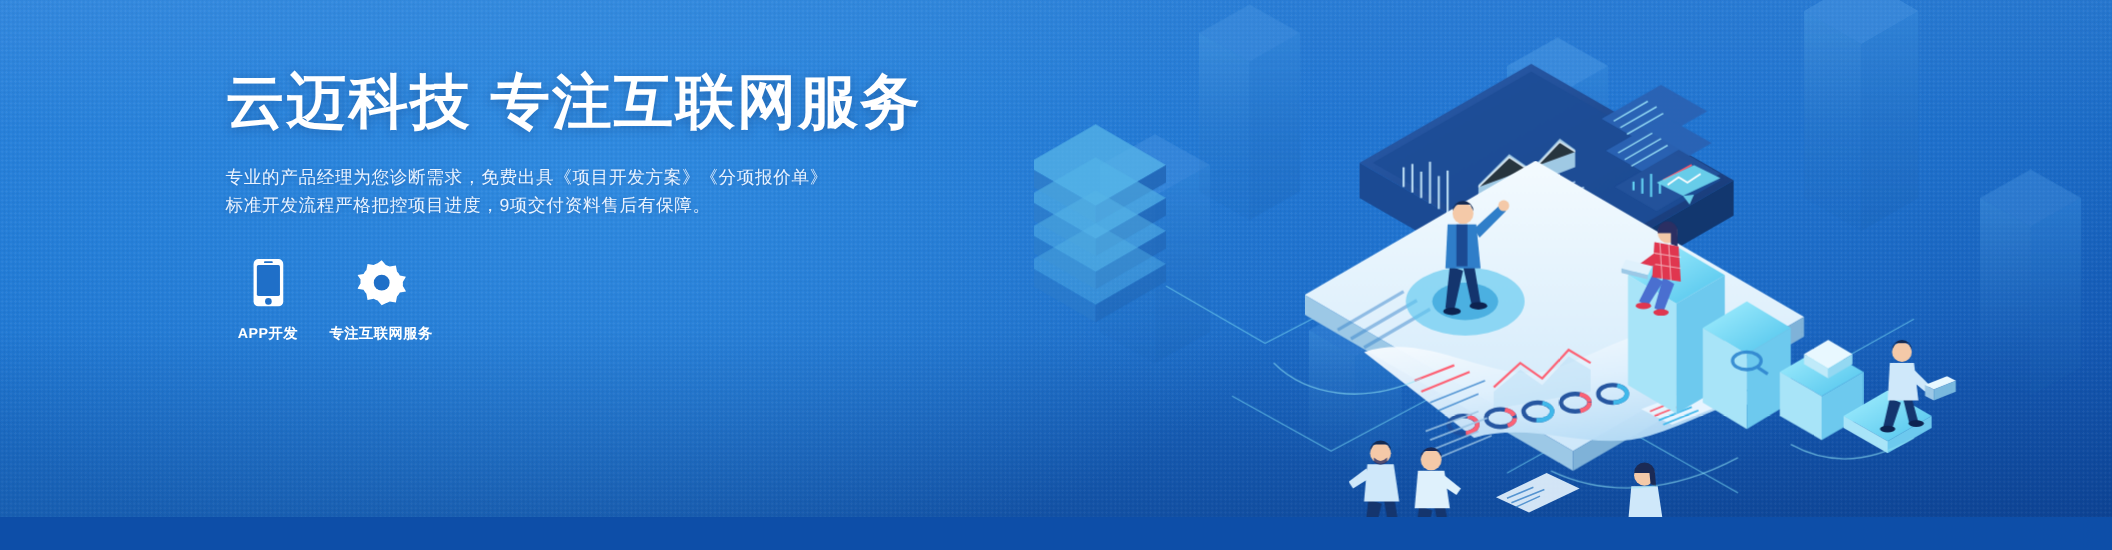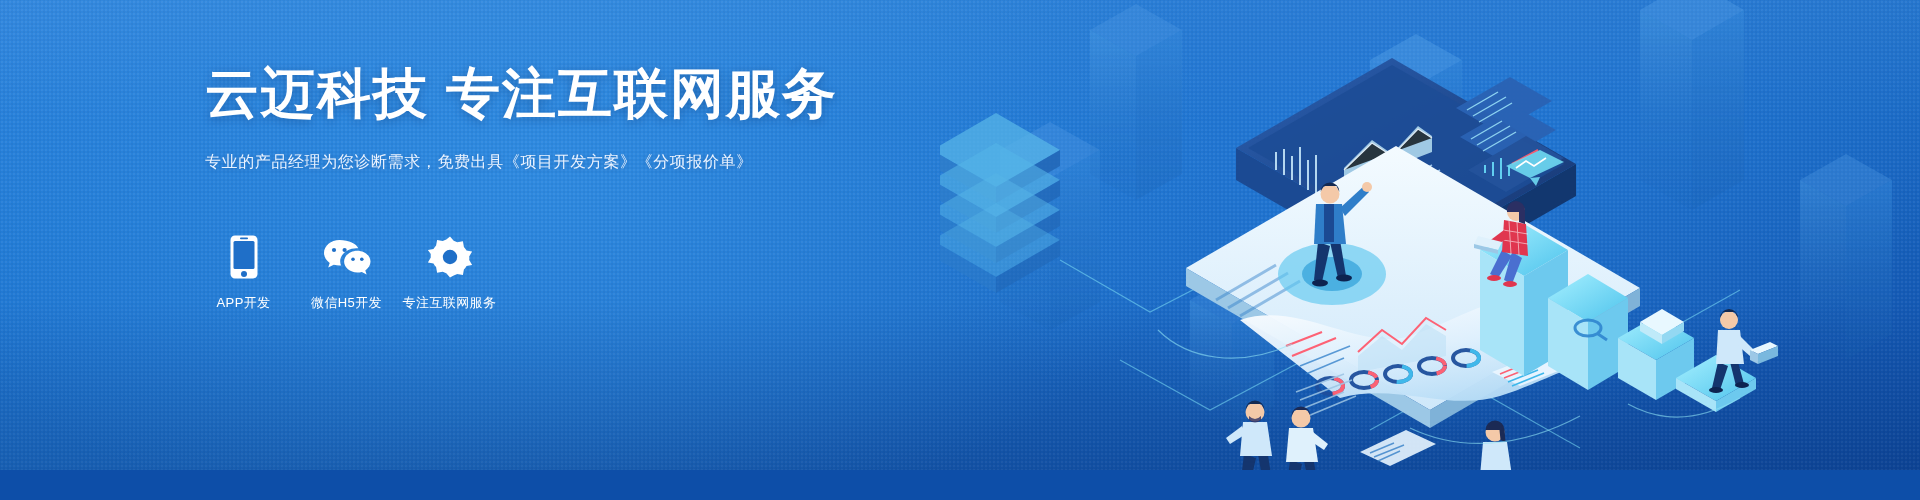--- a/index.html
+++ b/index.html
@@ -87,21 +87,21 @@
   .service .glyph {
     height: 50px;
     display: flex;
     align-items: center;
     justify-content: center;
   }
   .service .glyph svg { display: block; }
   .service .caption {
     margin-top: 12px;
     font-size: 13px;
-    font-weight: 400;
+    font-weight: 700;
     color: #ffffff;
     white-space: nowrap;
     letter-spacing: 0.4px;
   }
 
   
   .art {
     position: absolute;
     right: 0;
     top: 0;
@@ -517,50 +517,38 @@
         <path d="M688,404 C724,424 762,420 800,398"></path>
       </g>
     </svg>
   </div>
 
   <div class="vignette"></div>
 
   <div class="copy">
     <h1 class="headline">云迈科技 专注互联网服务</h1>
     <div class="sub-line">专业的产品经理为您诊断需求，免费出具《项目开发方案》《分项报价单》</div>
+    <div class="sub-line">标准开发流程严格把控项目进度，9项交付资料售后有保障。</div>
   </div>
 
   <div class="services">
 
     <div class="service">
       <span class="glyph">
         <svg width="30" height="46" viewBox="0 0 30 46" fill="none">
           <rect x="1.5" y="1.5" width="27" height="43" rx="4.5" fill="#ffffff"></rect>
           <rect x="4.5" y="7" width="21" height="28" rx="1.5" fill="#1f6fc8"></rect>
           <rect x="11" y="3.6" width="8" height="1.6" rx="0.8" fill="#1f6fc8"></rect>
           <circle cx="15" cy="40" r="3" fill="#1f6fc8"></circle>
         </svg>
       </span>
       <span class="caption">APP开发</span>
     </div>
 
 
-    <div class="service">
-      <span class="glyph">
-        <svg width="52" height="44" viewBox="0 0 52 44" fill="none">
-          <path d="M18.5 5C9.9 5 3 10.8 3 17.9c0 4 2.2 7.6 5.7 10L7.2 32.6l5.6-2.9c1.8.5 3.7.8 5.7.8.5 0 1 0 1.5-.06-.5-1.3-.8-2.7-.8-4.1 0-7.3 7.3-13.2 16.3-13.2.6 0 1.2 0 1.8.08C35.6 8.9 27.9 5 18.5 5z" fill="#ffffff"></path>
-          <circle cx="13" cy="15" r="2.1" fill="#1f6fc8"></circle>
-          <circle cx="23.6" cy="15" r="2.1" fill="#1f6fc8"></circle>
-          <path d="M49.5 26.6c0-6-5.9-10.9-13.2-10.9s-13.2 4.9-13.2 10.9c0 6 5.9 10.9 13.2 10.9 1.6 0 3.1-.2 4.5-.6l4.8 2.5-1.3-4c3.2-2 5.2-5.2 5.2-8.8z" fill="#ffffff"></path>
-          <circle cx="32" cy="24.3" r="1.8" fill="#1f6fc8"></circle>
-          <circle cx="40.8" cy="24.3" r="1.8" fill="#1f6fc8"></circle>
-        </svg>
-      </span>
-      <span class="caption">微信H5开发</span>
-    </div>
 
 
     <div class="service">
       <span class="glyph">
         <svg width="44" height="44" viewBox="0 0 44 44" fill="none">
           <path d="M22 1.5l3.7 4.3a16.8 16.8 0 0 1 3.6 1.5l5.6-1 1 5.6c1 1 1.9 2.3 2.6 3.6l5.6 1-2.9 4.9c.1.6.1 1.2.1 1.8s0 1.2-.1 1.8l2.9 4.9-5.6 1a16.8 16.8 0 0 1-2.6 3.6l-1 5.6-5.6-1a16.8 16.8 0 0 1-3.6 1.5L22 42.5l-3.7-4.3a16.8 16.8 0 0 1-3.6-1.5l-5.6 1-1-5.6a16.8 16.8 0 0 1-2.6-3.6l-5.6-1 2.9-4.9c-.1-.6-.1-1.2-.1-1.8s0-1.2.1-1.8L-.1 15.1l5.6-1c.7-1.3 1.6-2.6 2.6-3.6l1-5.6 5.6 1a16.8 16.8 0 0 1 3.6-1.5L22 1.5z" fill="#ffffff"></path>
           <circle cx="22" cy="22" r="7.2" fill="#1f6fc8"></circle>
         </svg>
       </span>
       <span class="caption">专注互联网服务</span>

